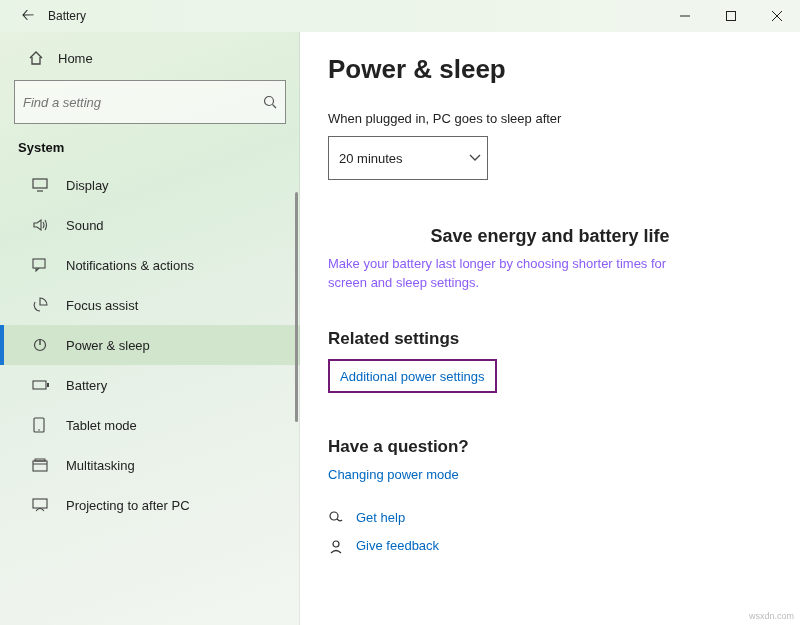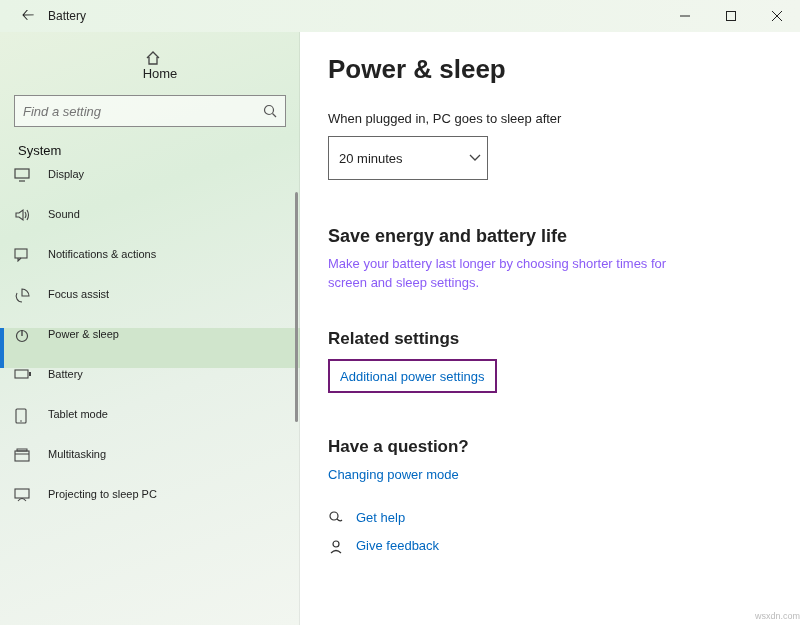--- a/index.html
+++ b/index.html
@@ -7,51 +7,51 @@
   
   .titlebar { height: 32px; display: flex; align-items: center; padding-left: 8px; background: linear-gradient(90deg,#e8f4e6,#f1f6ee); }
   .titlebar .back { width: 40px; text-align: center; font-size: 16px; color: #222; cursor: default; }
   .titlebar .title { font-size: 12px; color: #222; }
   .winbtns { margin-left: auto; display: flex; }
   .winbtns div { width: 46px; height: 32px; display:flex; align-items:center; justify-content:center; font-size:12px; color:#222; }
   
   .app { display:flex; height: calc(625px - 32px); }
   .sidebar { width: 300px; background: linear-gradient(160deg,#e7f2e0 0%, #dceedb 30%, #e8f1e8 60%, #f2f6f0 100%); position:relative; padding-top:12px; }
   .sidebar::after { content:""; position:absolute; top:0; right:0; width:1px; height:100%; background:#00000010; }
-  .home { display:flex; align-items:center; padding: 6px 18px 14px 28px; flex-direction: column; }
+  .home { display:flex; align-items:center; padding: 6px 18px 14px 28px; }
   .home .icon { width:20px; text-align:center; color:#444; }
   .home .lbl { font-size:13px; margin-left:10px; color:#222; }
-  .searchbox { margin: 0 14px 16px 14px; height:32px; border:1px solid #8a8a8a; background:#ffffffa0; display:flex; align-items:center; padding:0 8px; }
+  .searchbox { margin: 0 14px 16px 14px; height:44px; border:1px solid #8a8a8a; background:#ffffffa0; display:flex; align-items:center; padding:0 8px; }
   .searchbox input { flex:1; border:none; background:transparent; outline:none; font-size:13px; color:#555; font-style: italic; }
   .searchbox .sicon { color:#555; font-size:13px; }
-  .section { font-weight:400; font-size:13px; padding: 0 18px 10px 18px; color:#111; }
+  .section { font-weight:700; font-size:13px; padding: 0 18px 10px 18px; color:#111; }
   .navlist { display:flex; flex-direction:column; position:relative; }
-  .navitem { display:flex; align-items:flex-start; height:40px; padding: 0 14px; font-size:11px; color:#222; }
+  .navitem { display:flex; align-items:center; height:40px; padding: 0 32px; font-size:13px; color:#222; }
   .navitem .icon { width:20px; text-align:center; color:#444; font-size:14px; }
   .navitem .lbl { margin-left:14px; }
   .navitem.selected { background:#d0e5cc; position:relative; }
   .navitem.selected::before { content:""; position:absolute; left:0; top:0; bottom:0; width:3.5px; background:#1976d2; }
   .sidebar-scroll { position:absolute; right:2px; top:160px; width:3px; height:230px; background:#909090; border-radius:2px; }
   
   .content { flex:1; padding: 22px 28px 0 28px; color:#222; }
   h1 { font-size:26px; font-weight:600; margin-bottom:26px; }
   .label { font-size:13px; margin-bottom:10px; color:#222; }
   .dropdown { width:160px; height:44px; border:1px solid #666; display:flex; align-items:center; padding:0 6px 0 10px; font-size:13px; color:#222; }
   .dropdown .chev { margin-left:auto; font-size:12px; color:#444; }
   .sectiongap { height:46px; }
-  h2 { font-size:18px; font-weight:600; margin-bottom:8px; }
+  h2 { font-size:18px; font-weight:600; margin-bottom:8px;text-align:center; }
   .desc { font-size:13px; color:#8b5cf6; line-height:1.45; max-width:380px; margin-bottom:36px; }
   .subhead { font-size:17px; font-weight:600; margin-bottom:10px; }
   .link { font-size:13px; color:#0067c0; cursor:default; }
   .highlightbox { border:2px solid #701a75; display:inline-block; padding:6px 10px; margin-bottom:36px; }
   .qsection { margin-top:8px; }
   .helprow { display:flex; margin-top:12px; }
   .helprow .icon { width:22px; color:#333; font-size:14px; }
   .helprow .link { margin-left:6px; }
-  .footer { position:absolute; right:0; bottom:4px; font-size:9px; color:#bbb; }
+  .footer { position:absolute; right:6px; bottom:4px; font-size:9px; color:#bbb; }
   svg { display:block; }
 </style>
 </head>
 <body>
 
 <div class="titlebar">
   <div class="back">🡠</div>
   <div class="title">Battery</div>
   <div class="winbtns">
     <div>
@@ -168,21 +168,21 @@
           </span>
         <span class="lbl">Multitasking</span>
       </div>
       <div class="navitem">
         <span class="icon">
             <svg width="16" height="14" viewBox="0 0 16 14">
               <rect x="1" y="1" width="14" height="9" fill="none" stroke="#444" stroke-width="1.1"></rect>
               <path d="M4 13 Q8 8 12 13" fill="none" stroke="#444" stroke-width="1.1"></path>
             </svg>
           </span>
-        <span class="lbl">Projecting to sleep PC</span>
+        <span class="lbl">Projecting to after PC</span>
       </div>
     </div>
     <div class="sidebar-scroll"></div>
   </div>
 
   <div class="content">
     <h1>Power &amp; sleep</h1>
     <div class="label">When plugged in, PC goes to sleep after</div>
     <div class="dropdown">
       <span>20 minutes</span>

